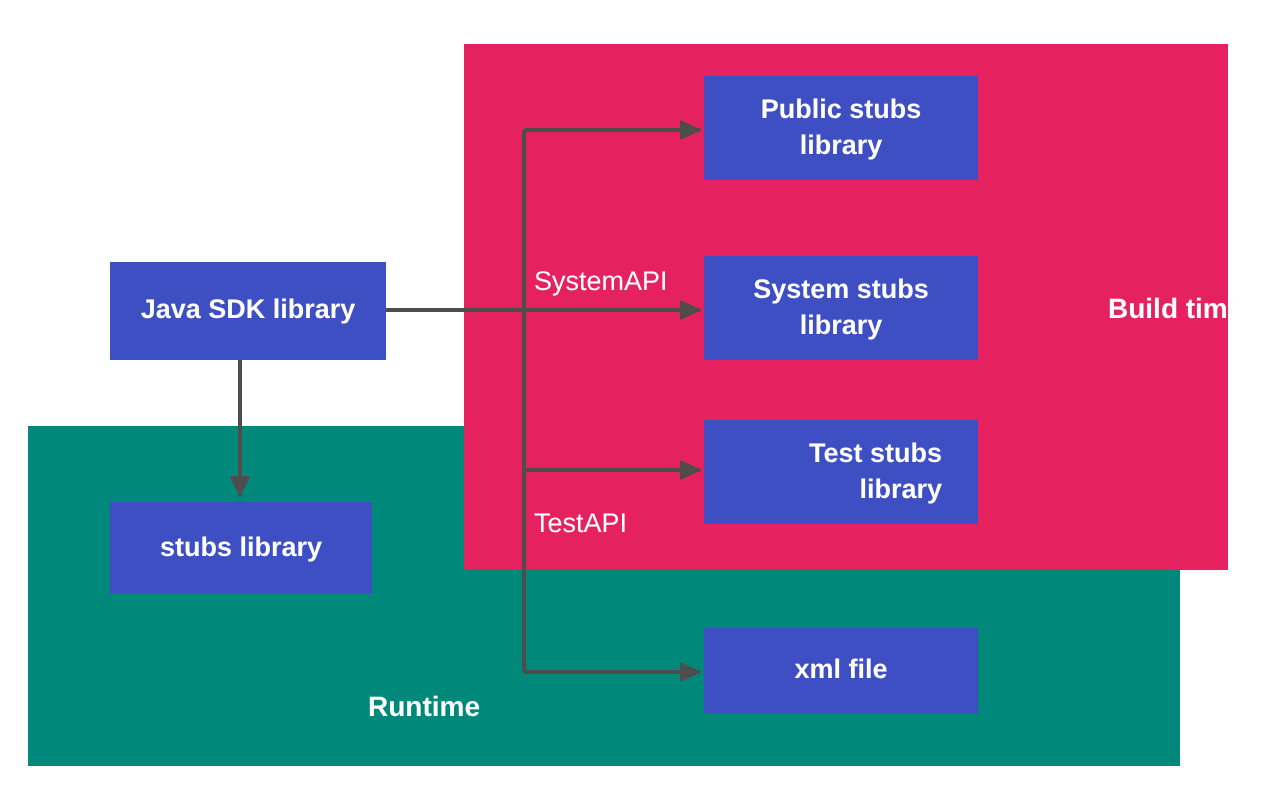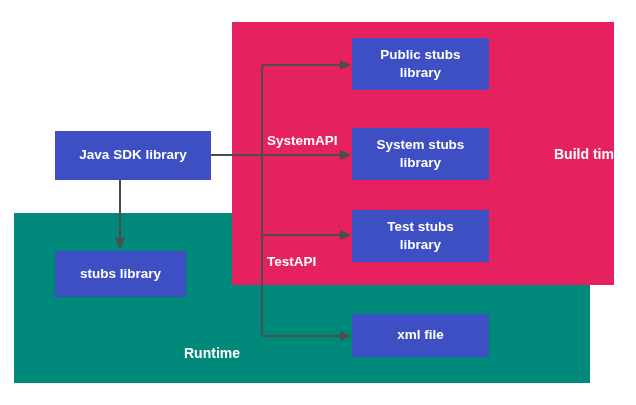--- a/index.html
+++ b/index.html
@@ -22,28 +22,28 @@
   #arrows{position:absolute;left:0;top:0;z-index:3;pointer-events:none;}
   #arrows path{stroke:var(--arrow,#4d4d4d);stroke-width:2;fill:none;}
   #arrows marker path{fill:var(--arrow,#4d4d4d);stroke:none;}
   .node{
     position:absolute;background:var(--node,#3d4fc3);color:#ffffff;
     font-weight:bold;font-size:13.5px;line-height:1.35;
     display:flex;align-items:center;justify-content:center;text-align:center;
     box-sizing:border-box;padding:2px;z-index:4;
   }
   .node.wrap2{padding:2px 18px;}
-  #node-java{left:55px;top:131px;width:156px;height:49px;}
+  #node-java{left:55px;top:131px;width:138px;height:49px;}
   #node-public{left:352px;top:38px;width:137px;height:52px;}
   #node-system{left:352px;top:128px;width:137px;height:52px;}
-  #node-test{left:352px;top:210px;width:137px;height:52px;}
+  #node-test{left:352px;top:210px;width:137px;height:52px;text-align:right;}
   #node-impl{left:55px;top:251px;width:131px;height:46px;}
   #node-xml{left:352px;top:314px;width:137px;height:43px;}
   .edge-label{
-    position:absolute;color:#ffffff;font-weight:bold;font-size:13.5px;
+    position:absolute;color:#ffffff;font-weight:normal;font-size:13.5px;
     z-index:5;white-space:nowrap;
   }
   #edge-system{left:267px;top:133px;}
   #edge-test{left:267px;top:213px;margin-top:41px;}
 </style>
 </head>
 <body>
 
 <div id="canvas">
 

